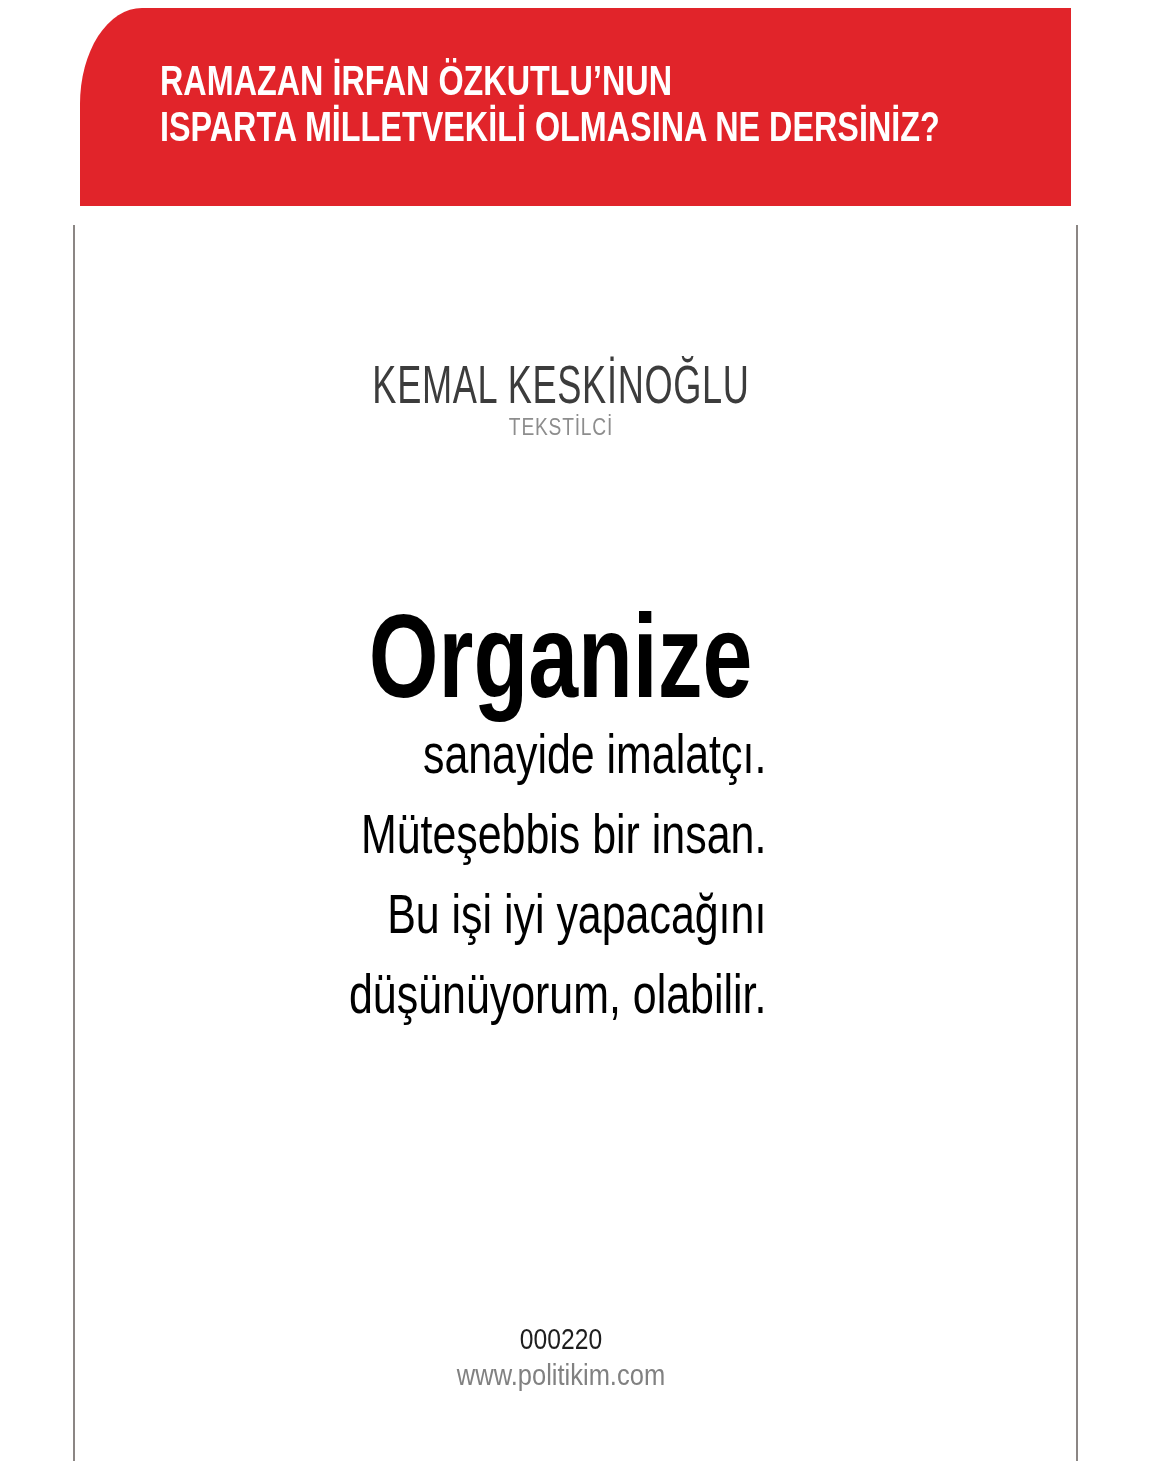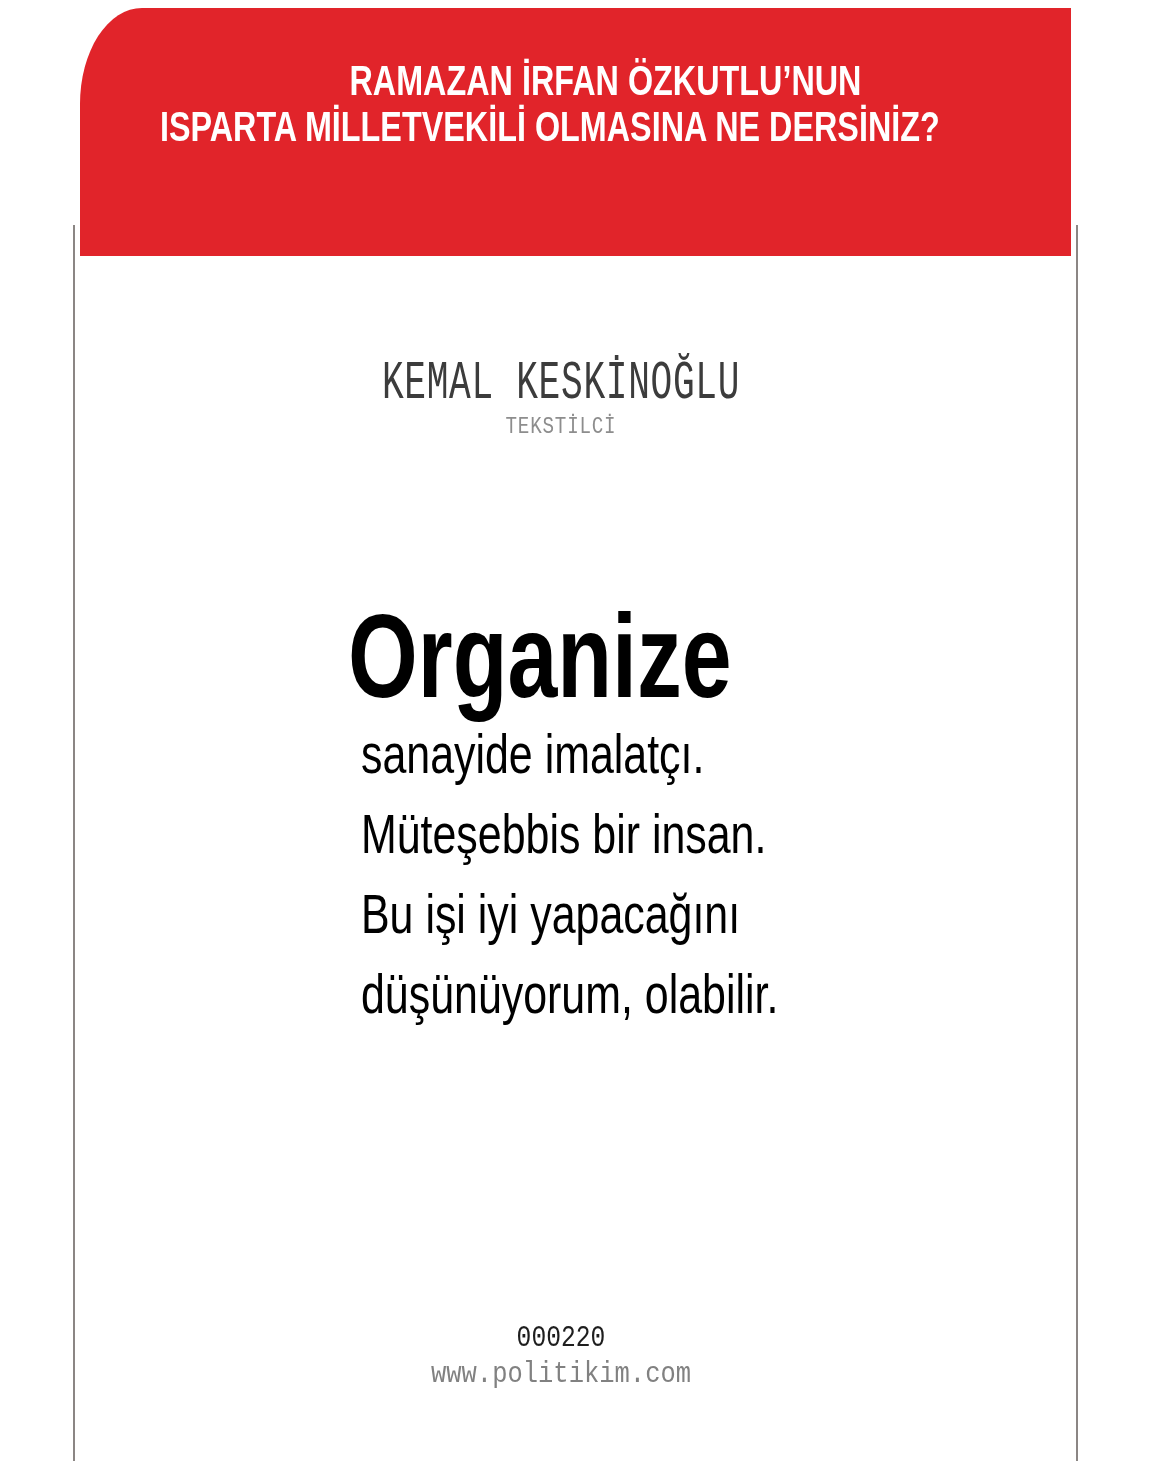--- a/index.html
+++ b/index.html
@@ -20,26 +20,25 @@
     position: relative; overflow: hidden;
   }
   .page {
     position: absolute; left: 0; top: 0;
     width: 1150px; height: 1461px; background: #ffffff;
   }
 
   
   .banner {
     position: absolute; left: 80px; top: 8px;
-    width: 991px; height: 248px;
+    width: 991px; height: 198px;
     background: var(--banner-background, #e1242a);
     border-top-left-radius: 62px 96px;
     color: var(--banner-text, #ffffff);
     padding: 50px 0 0 80px;
-    text-align: right;
   }
   .banner-line {
     font-weight: bold;
     font-size: 42px;
     line-height: 46px;
     white-space: nowrap;
     transform: scaleX(0.77);
     transform-origin: 0 50%;
     letter-spacing: 0px;
   }
@@ -50,21 +49,20 @@
     width: 2px; height: 1236px;
     background: var(--border-line, #8b8684);
   }
   .rule-left  { left: 73px; }
   .rule-right { left: 1076px; }
 
   
   .centered-col {
     position: absolute; left: 0; width: 1122px;
     text-align: center;
-    font-family: Liberation Mono, monospace;
   }
 
   .person-block { top: 356px; }
   .person-name {
     font-size: 54px; line-height: 56px;
     color: var(--person-name-text, #3c3c3c);
     white-space: nowrap;
     transform: scaleX(0.67);
     transform-origin: 50% 50%;
     letter-spacing: 1px;
@@ -73,21 +71,21 @@
   .person-title {
     font-size: 24px; line-height: 30px;
     color: var(--person-title-text, #8d8d8d);
     white-space: nowrap;
     transform: scaleX(0.80);
     transform-origin: 50% 50%;
     letter-spacing: 1px;
   }
 
   
-  .quote-block { position: absolute; left: 348px; top: 598px; }
+  .quote-block { position: absolute; left: 336px; top: 598px; text-align: right; }
   .quote-emphasis {
     font-size: 118px; line-height: 116px;
     font-weight: bold;
     color: var(--quote-text, #000000);
     white-space: nowrap;
     transform: scaleX(0.76);
     transform-origin: 0 50%;
   }
   .quote-line {
     font-size: 55px; line-height: 80px;

